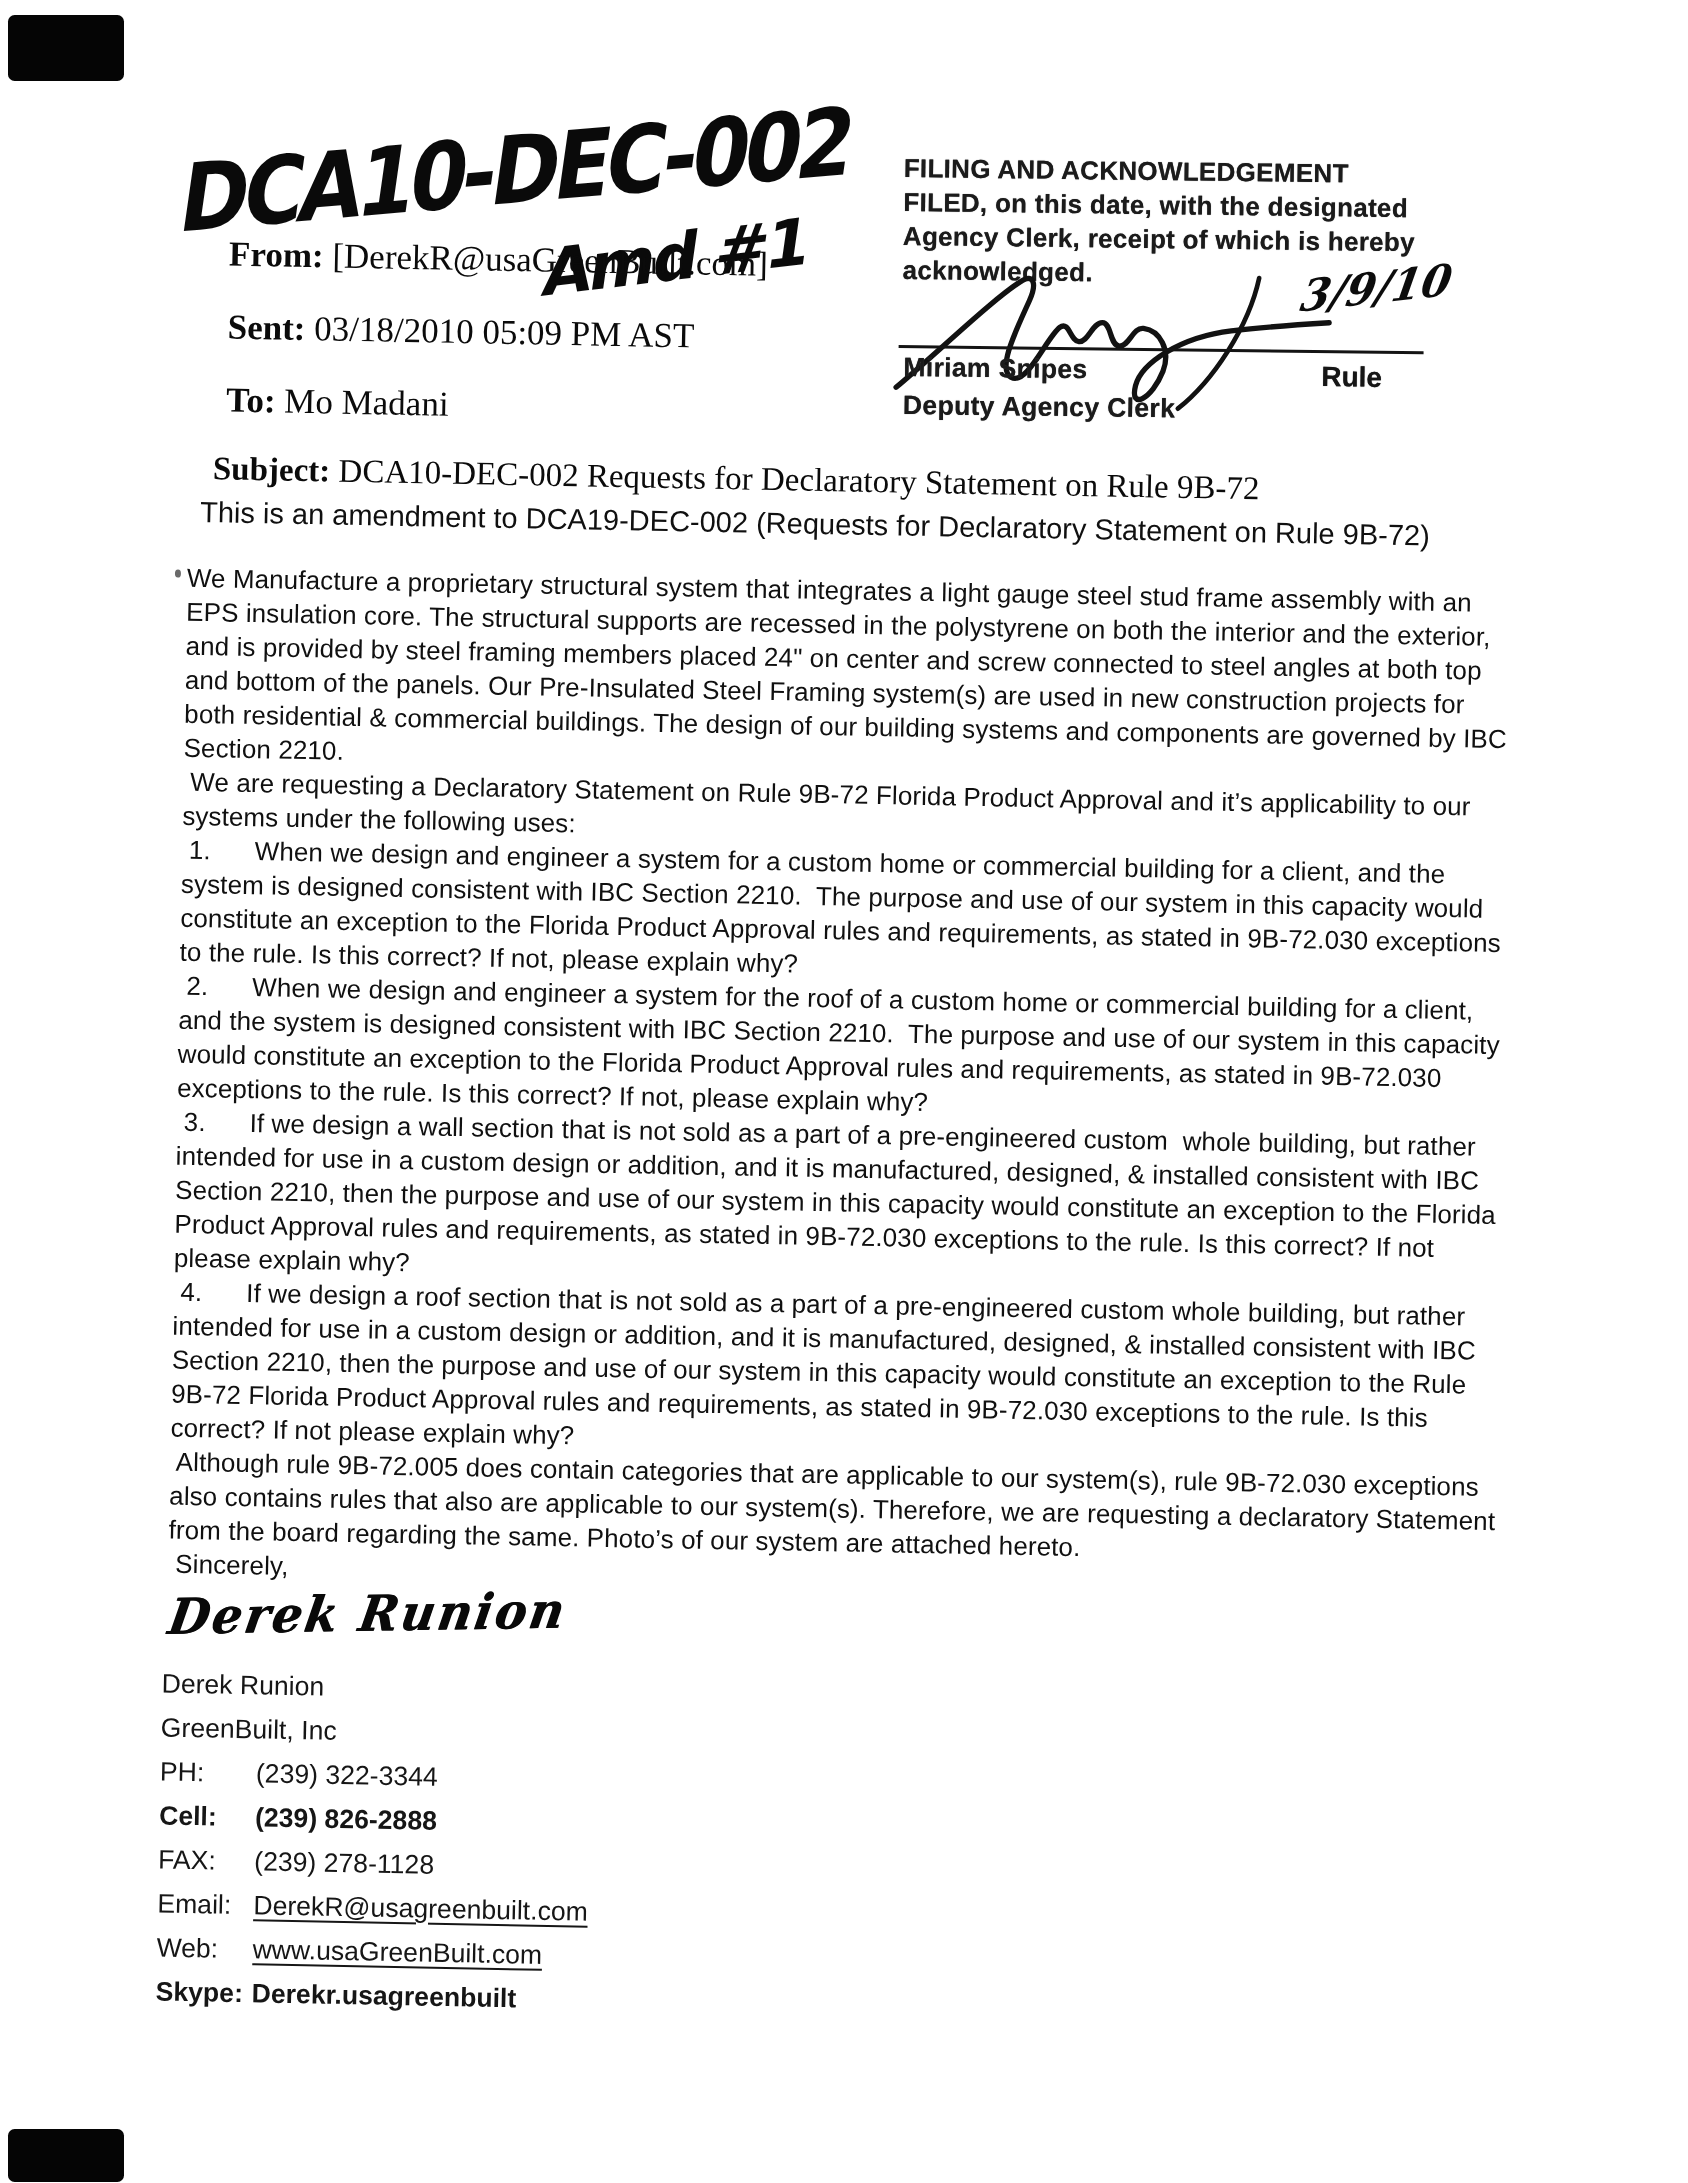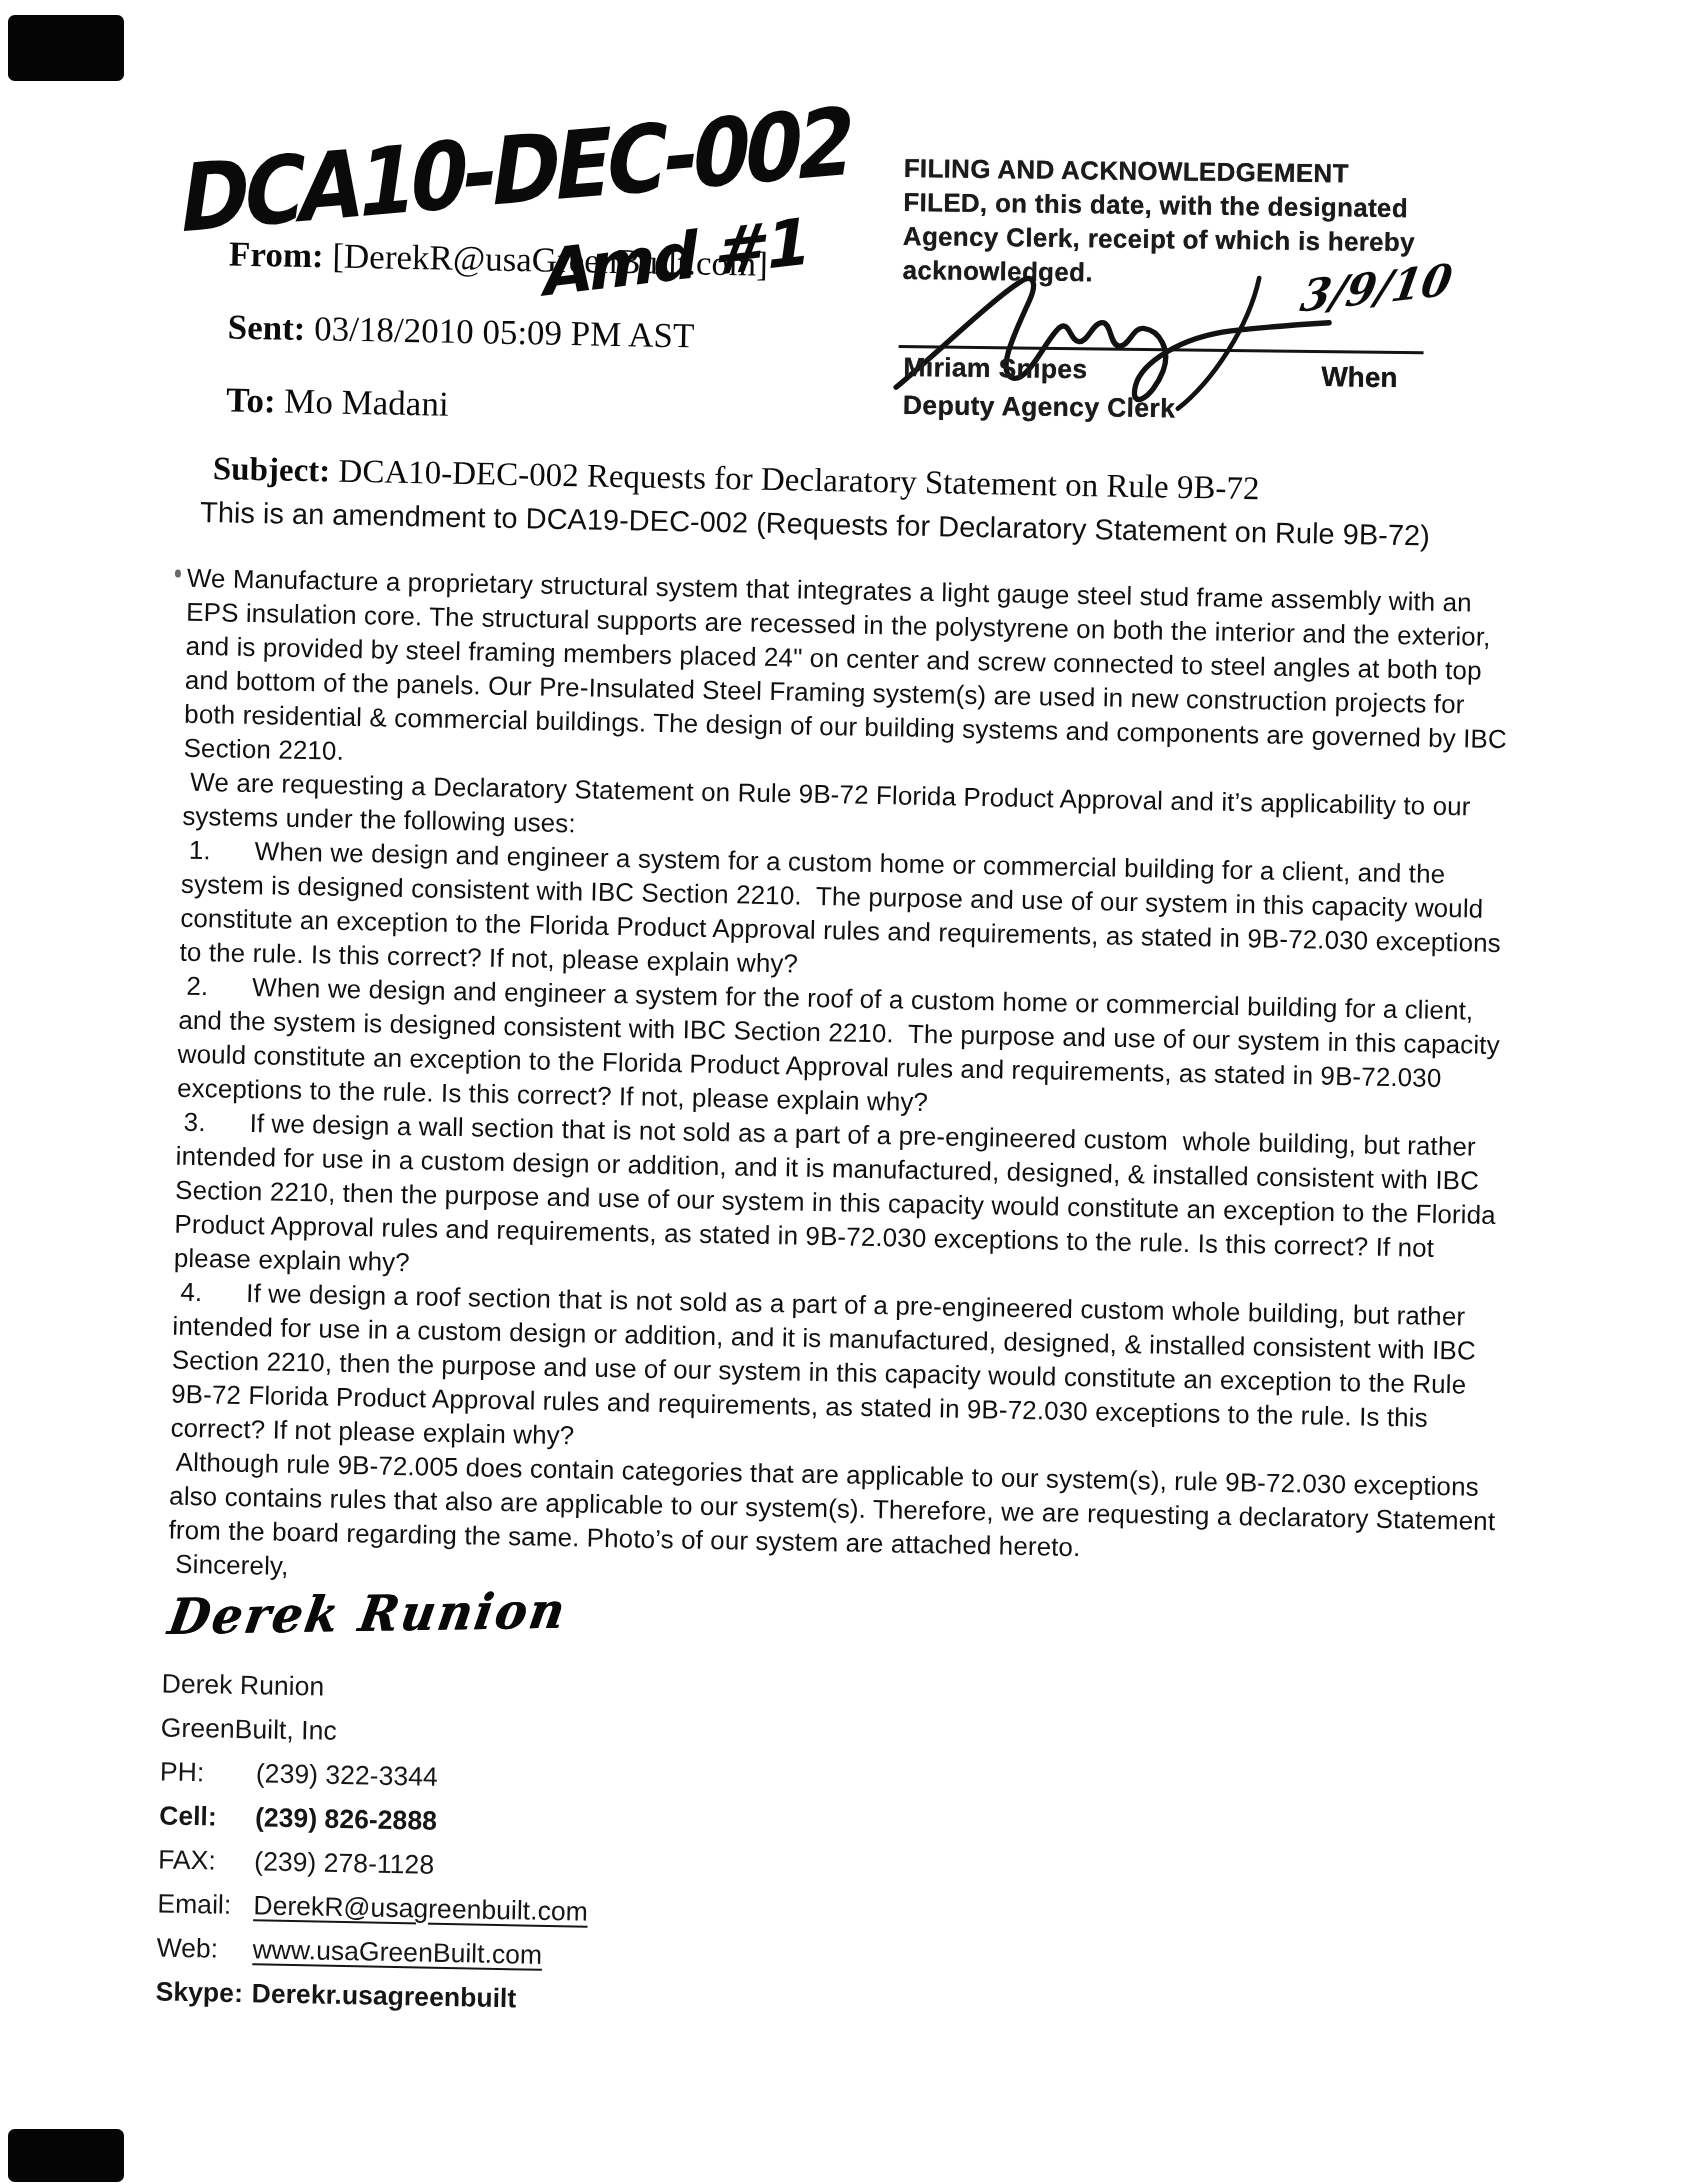--- a/index.html
+++ b/index.html
@@ -137,18 +137,18 @@
     <svg class="abs sigsvg" style="left:-16.6px;top:100px;" width="532" height="163" viewBox="0 0 800 245">
       <path d="M18,205 C80,152 162,70 206,42 C221,33 229,44 217,72 C197,118 169,176 191,188 C215,200 243,128 263,112 C277,101 279,132 292,133 C306,134 312,104 327,104 C341,104 338,138 353,139 C368,139 373,110 389,112 C413,115 431,143 419,176 C403,218 369,236 378,198 C387,163 446,124 521,114 C575,107 628,103 668,100" stroke-width="8"></path>
       <path d="M562,34 C547,108 494,190 442,232" stroke-width="7"></path>
     </svg>
 
     <div class="abs hand-date" style="left:395px;top:116px;">3/9/10</div>
 
     <div class="srule" style="left:-3.3px;top:194px;width:525px;"></div>
 
     <div class="abs sname" style="left:2px;top:201px;">Miriam Snipes</div>
-    <div class="abs sdate-label" style="left:420px;top:205px;">When</div>
+    <div class="abs sdate-label" style="left:420px;top:205px;">Rule</div>
     <div class="abs sname" style="left:2px;top:239px;">Deputy Agency Clerk</div>
   </div>
 
 </div>
 
 
 </body></html>

